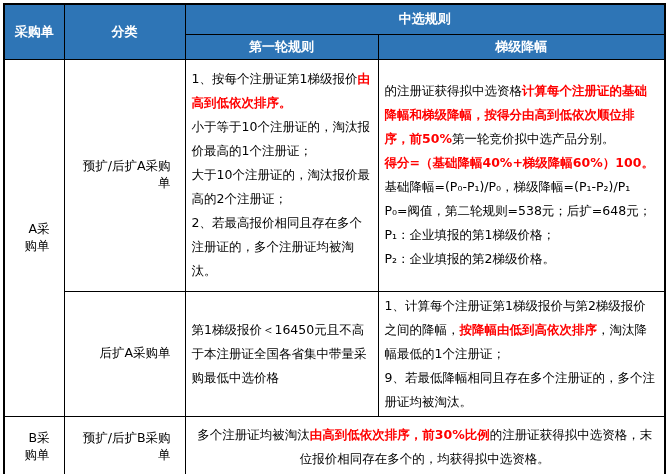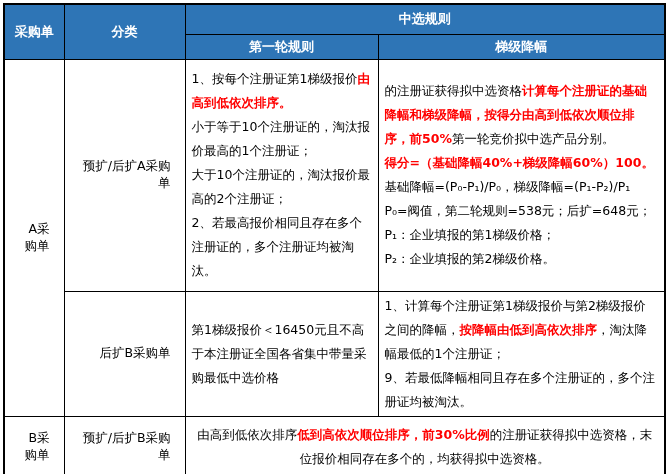--- a/index.html
+++ b/index.html
@@ -92,31 +92,31 @@
       <td class="c-rule">
             <div class="para"><span>的注册证获得拟中选资格</span><span class="hl">计算每个注册证的基础降幅和梯级降幅，按得分由高到低依次顺位排序，前50%</span><span>第一轮竞价拟中选产品分别。</span></div>
             <div class="para"><span class="hl">得分=（基础降幅40%+梯级降幅60%）100。</span></div>
             <div class="para"><span>基础降幅=(P₀-P₁)/P₀，梯级降幅=(P₁-P₂)/P₁</span></div>
             <div class="para"><span>P₀=阀值，第二轮规则=538元；后扩=648元；</span></div>
             <div class="para"><span>P₁：企业填报的第1梯级价格；</span></div>
             <div class="para"><span>P₂：企业填报的第2梯级价格。</span></div>
           </td>
     </tr>
     <tr class="brow2">
-      <td class="c-center">后扩B采购单</td>
+      <td class="c-center">后扩A采购单</td>
       <td class="c-rule">
             <div class="para"><span>第1梯级报价＜16450元且不高于本注册证全国各省集中带量采购最低中选价格</span></div>
           </td>
       <td class="c-rule">
             <div class="para"><span>1、计算每个注册证第1梯级报价与第2梯级报价之间的降幅，</span><span class="hl">按降幅由低到高依次排序</span><span>，淘汰降幅最低的1个注册证；</span></div>
             <div class="para"><span>9、若最低降幅相同且存在多个注册证的，多个注册证均被淘汰。</span></div>
           </td>
     </tr>
     <tr class="brow3">
       <td class="c-center">B采购单</td>
       <td class="c-center">预扩/后扩B采购单</td>
       <td class="c-rule c-merged" colspan="2">
-            <div class="para"><span>由高到低依次排序</span><span class="hl">低到高依次顺位排序，前30%比例</span><span>的注册证获得拟中选资格，末位报价相同存在多个的，均获得拟中选资格。</span></div>
+            <div class="para"><span>多个注册证均被淘汰</span><span class="hl">由高到低依次排序，前30%比例</span><span>的注册证获得拟中选资格，末位报价相同存在多个的，均获得拟中选资格。</span></div>
           </td>
     </tr>
   </tbody>
     </table>
 </div>
 
 </body></html>

